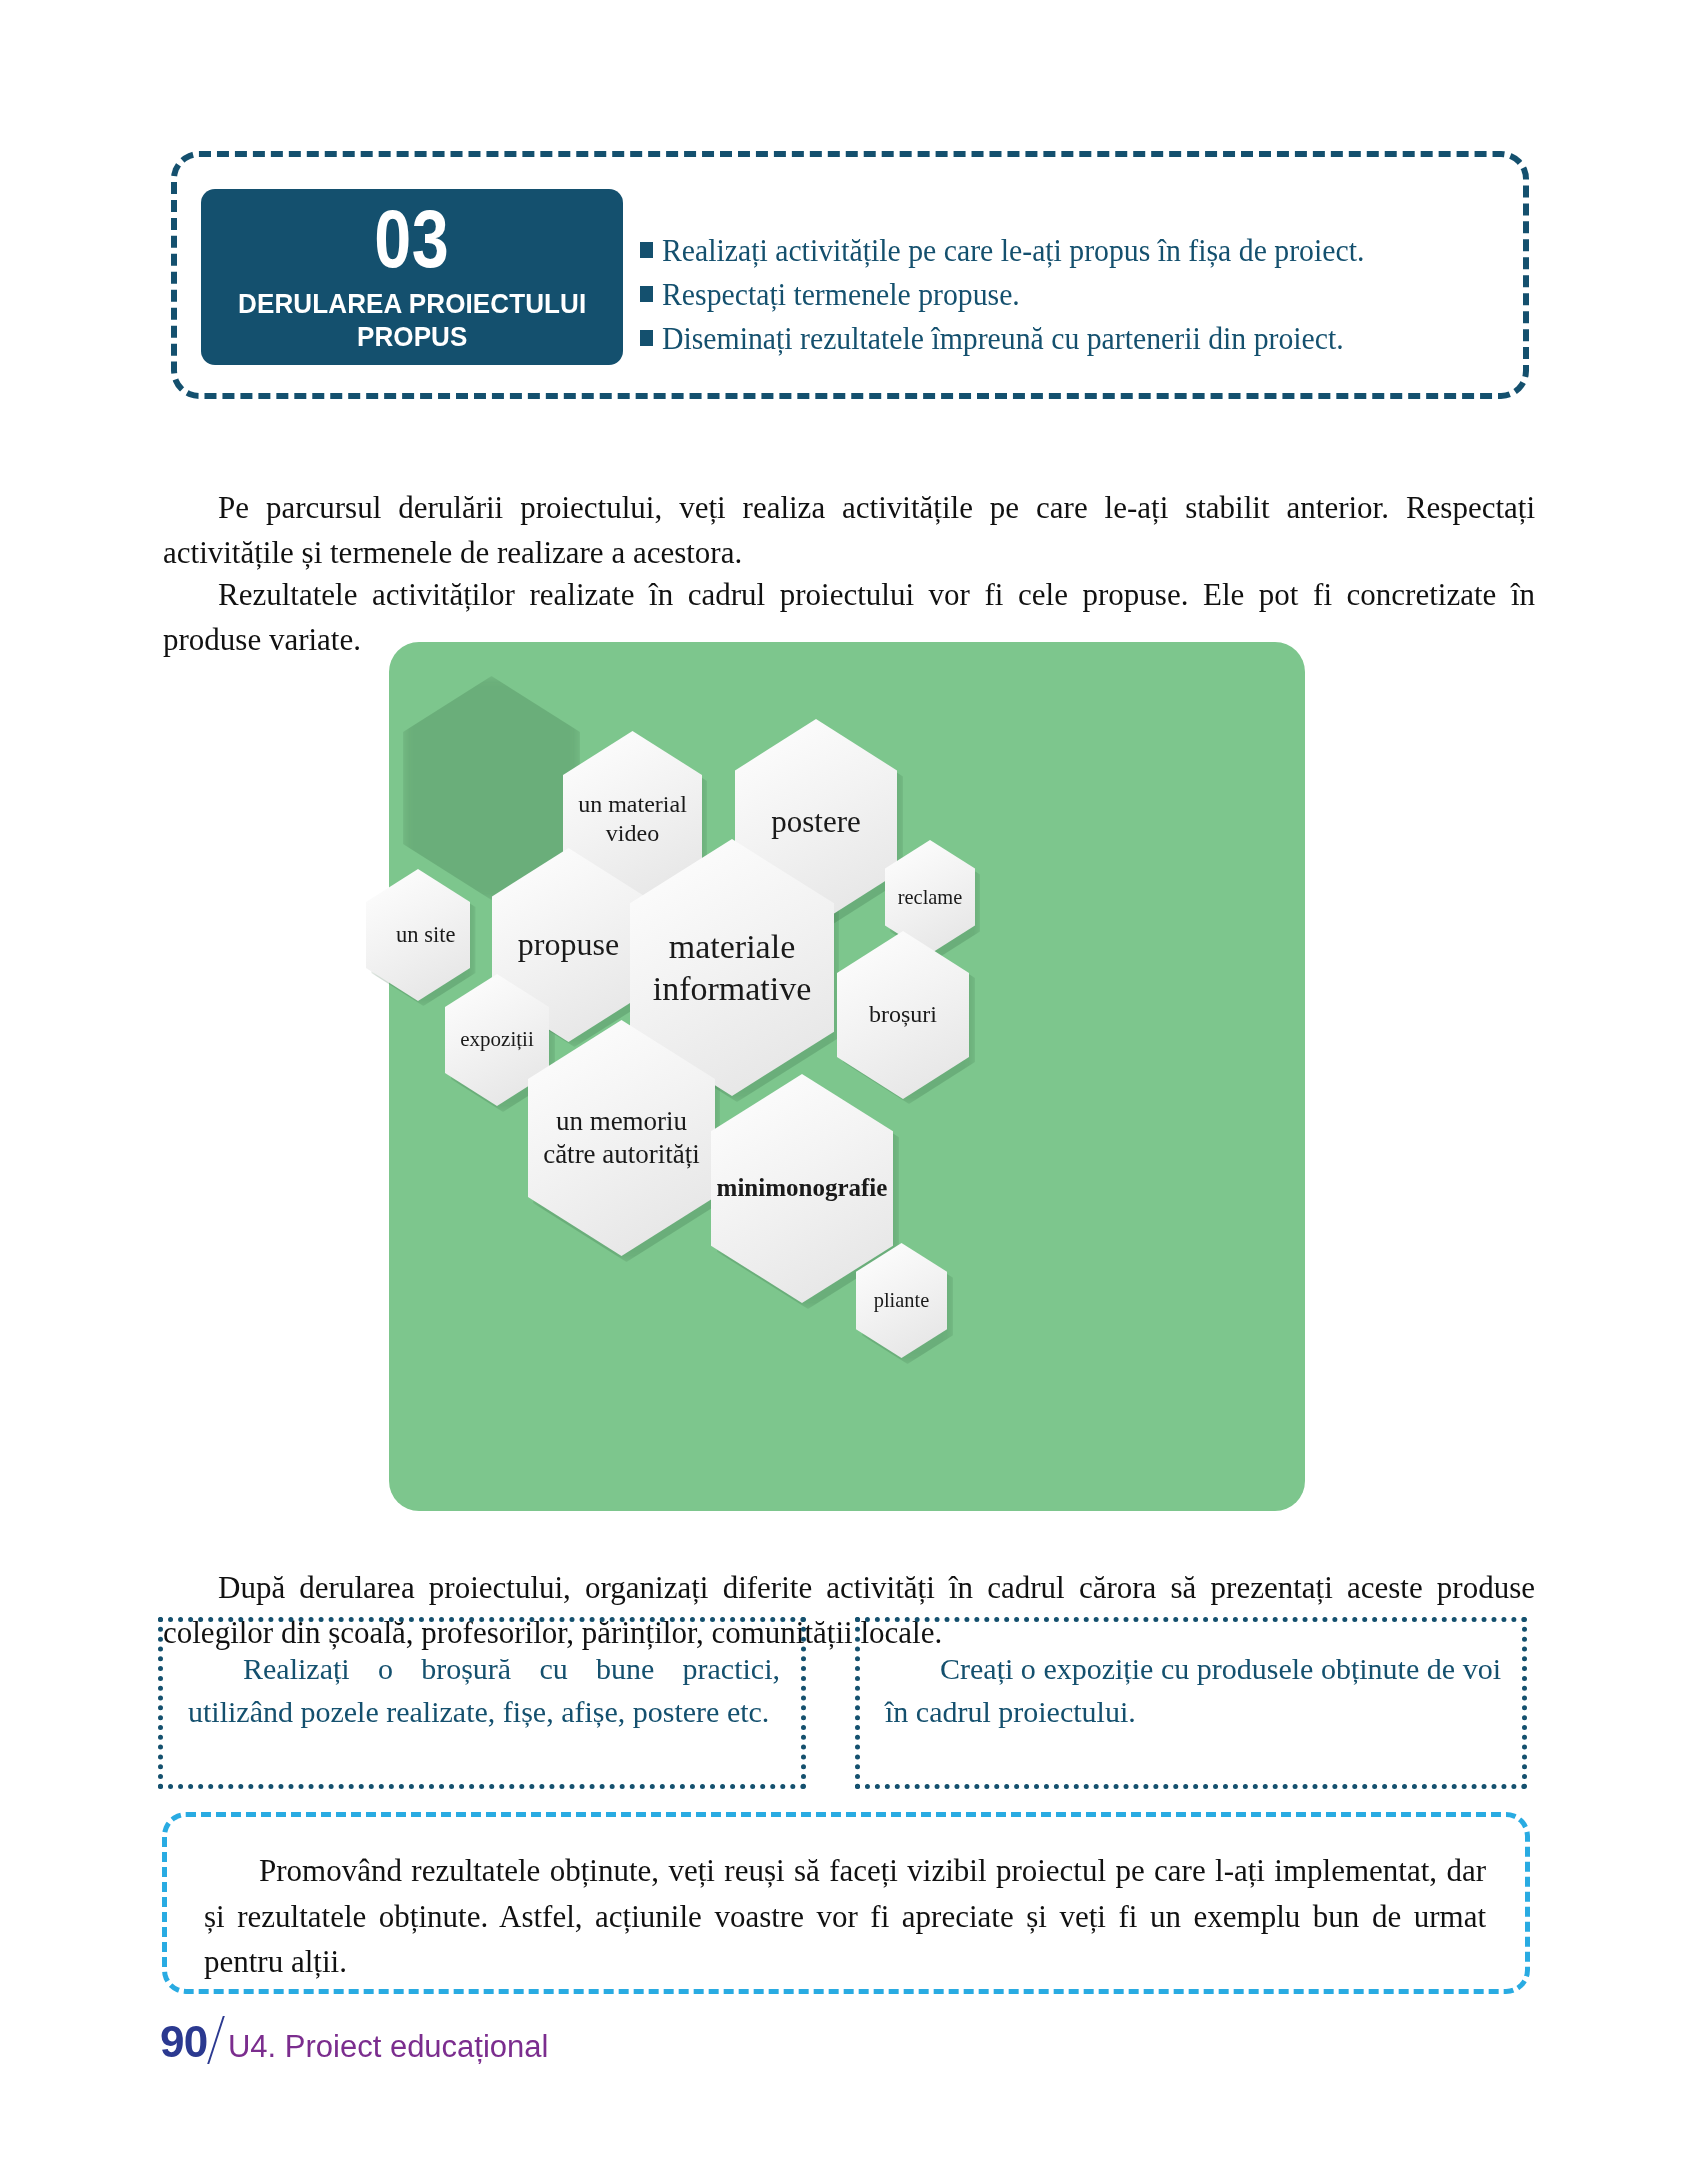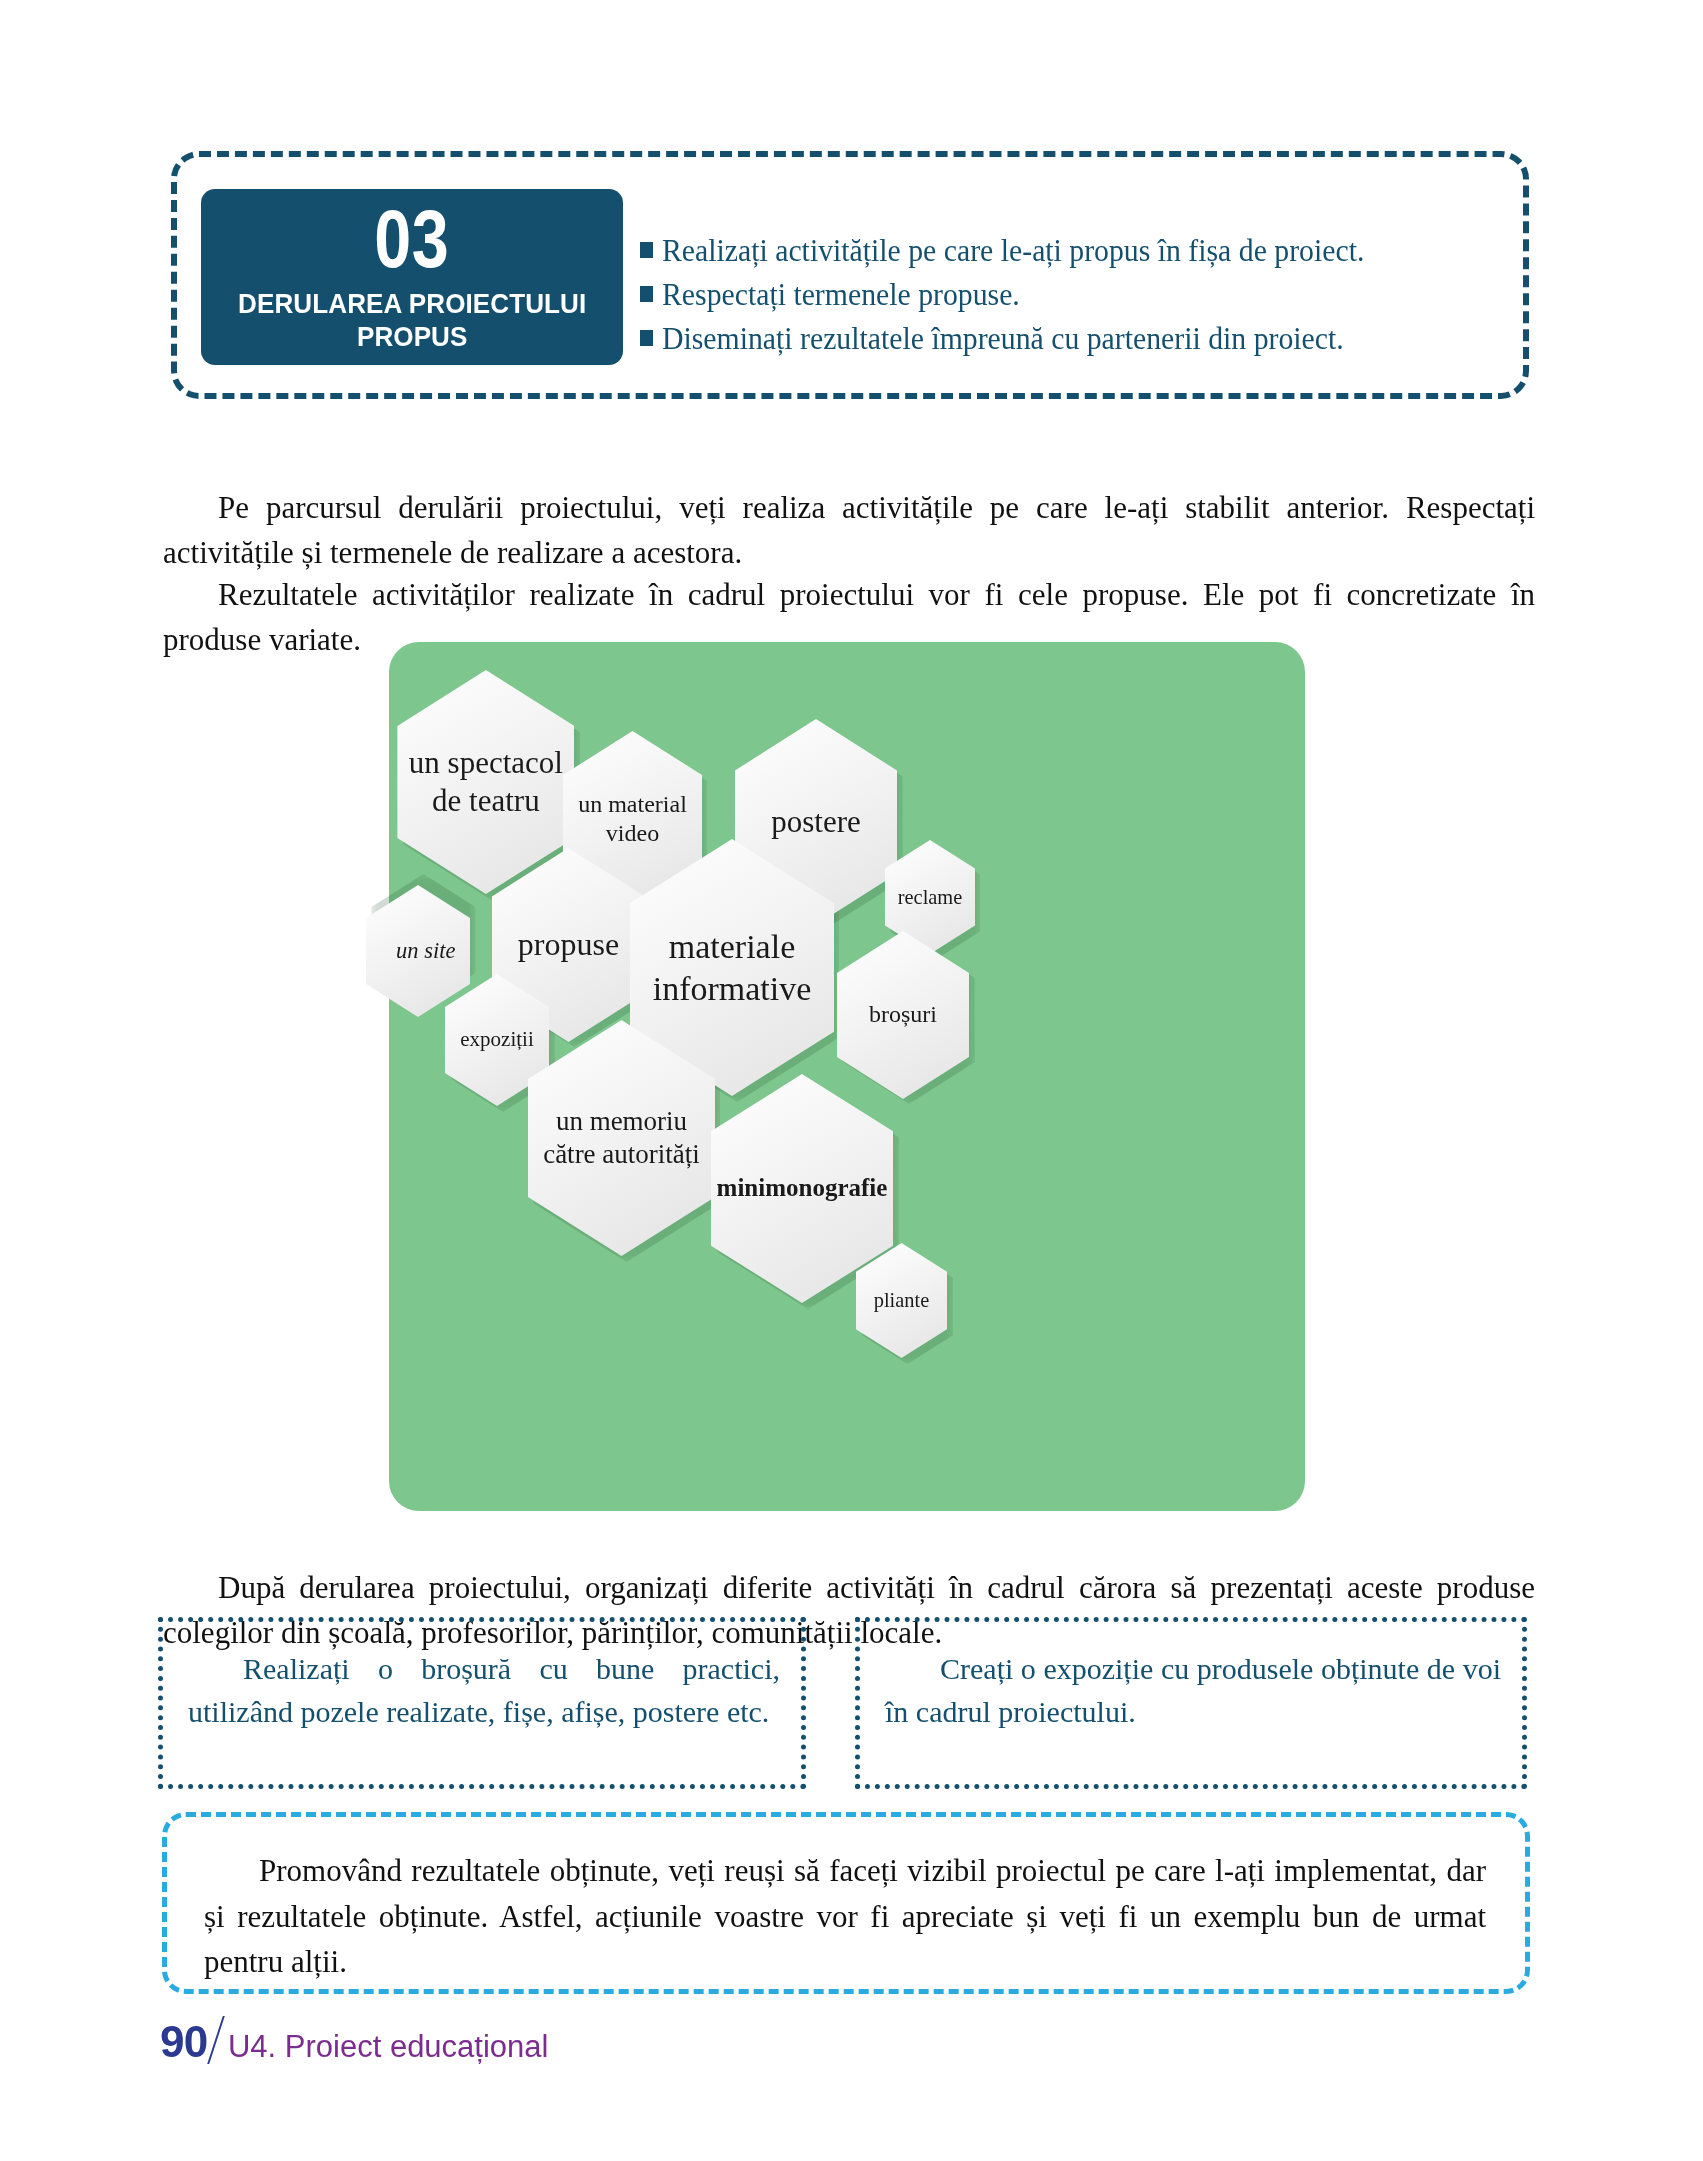--- a/index.html
+++ b/index.html
@@ -236,39 +236,35 @@
   <div class="hex-shadow" style="left:501px; top:204px; width:90px; height:114px;"></div>
   <div class="hex-shadow" style="left:-17.6px; top:232px; width:104px; height:132px;"></div>
   <div class="hex-shadow" style="left:109px; top:211px; width:153px; height:194px;"></div>
   <div class="hex-shadow" style="left:246px; top:203px; width:204px; height:257px;"></div>
   <div class="hex-shadow" style="left:454px; top:294px; width:132px; height:168px;"></div>
   <div class="hex-shadow" style="left:62px;  top:338px; width:104px; height:132px;"></div>
   <div class="hex-shadow" style="left:144px; top:384px; width:187px; height:236px;"></div>
   <div class="hex-shadow" style="left:328px; top:438px; width:182px; height:229px;"></div>
   <div class="hex-shadow" style="left:473px; top:607px; width:91px; height:115px;"></div>
 
-  <div class="hex" style="left:8.4px;  top:28px;  width:177px; height:224px; font-size:31px;">
-    <span style="white-space:pre-line;">un spectacol
-de teatru</span>
-  </div>
 
   <div class="hex" style="left:174px; top:89px; width:139px; height:176px; font-size:24px;">
     <span style="white-space:pre-line;">un material
 video</span>
   </div>
 
   <div class="hex" style="left:346px; top:77px; width:162px; height:206px; font-size:31px;">
     <span style="white-space:pre-line;">postere</span>
   </div>
 
   <div class="hex" style="left:496px; top:198px; width:90px; height:114px; font-size:20.4px;">
     <span style="white-space:pre-line;">reclame</span>
   </div>
 
-  <div class="hex" style="left:-23px; top:243px; width:104px; height:132px; font-size:22.5px;font-style:italic;">
+  <div class="hex" style="left:-23px; top:227px; width:104px; height:132px; font-size:22.5px;">
     <span style="white-space:pre-line; padding-left:15.5px;">un site</span>
   </div>
 
   <div class="hex" style="left:103px; top:206px; width:153px; height:194px; font-size:32px;">
     <span style="white-space:pre-line;">propuse</span>
   </div>
 
   <div class="hex" style="left:241px; top:197px; width:204px; height:257px; font-size:34px;">
     <span style="white-space:pre-line;">materiale
 informative</span>

